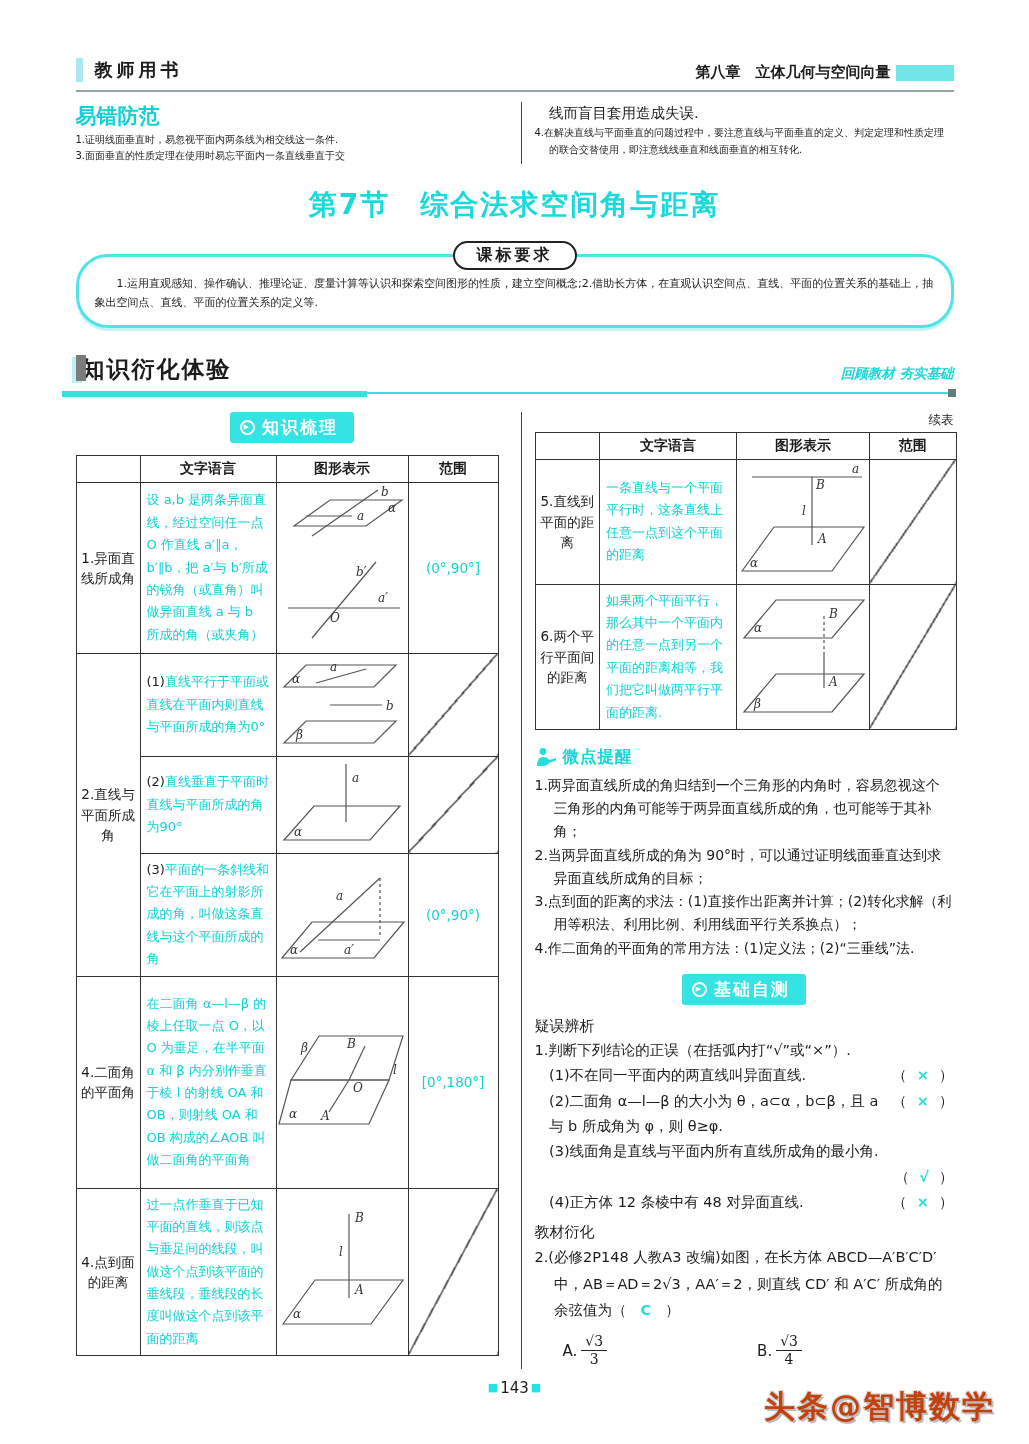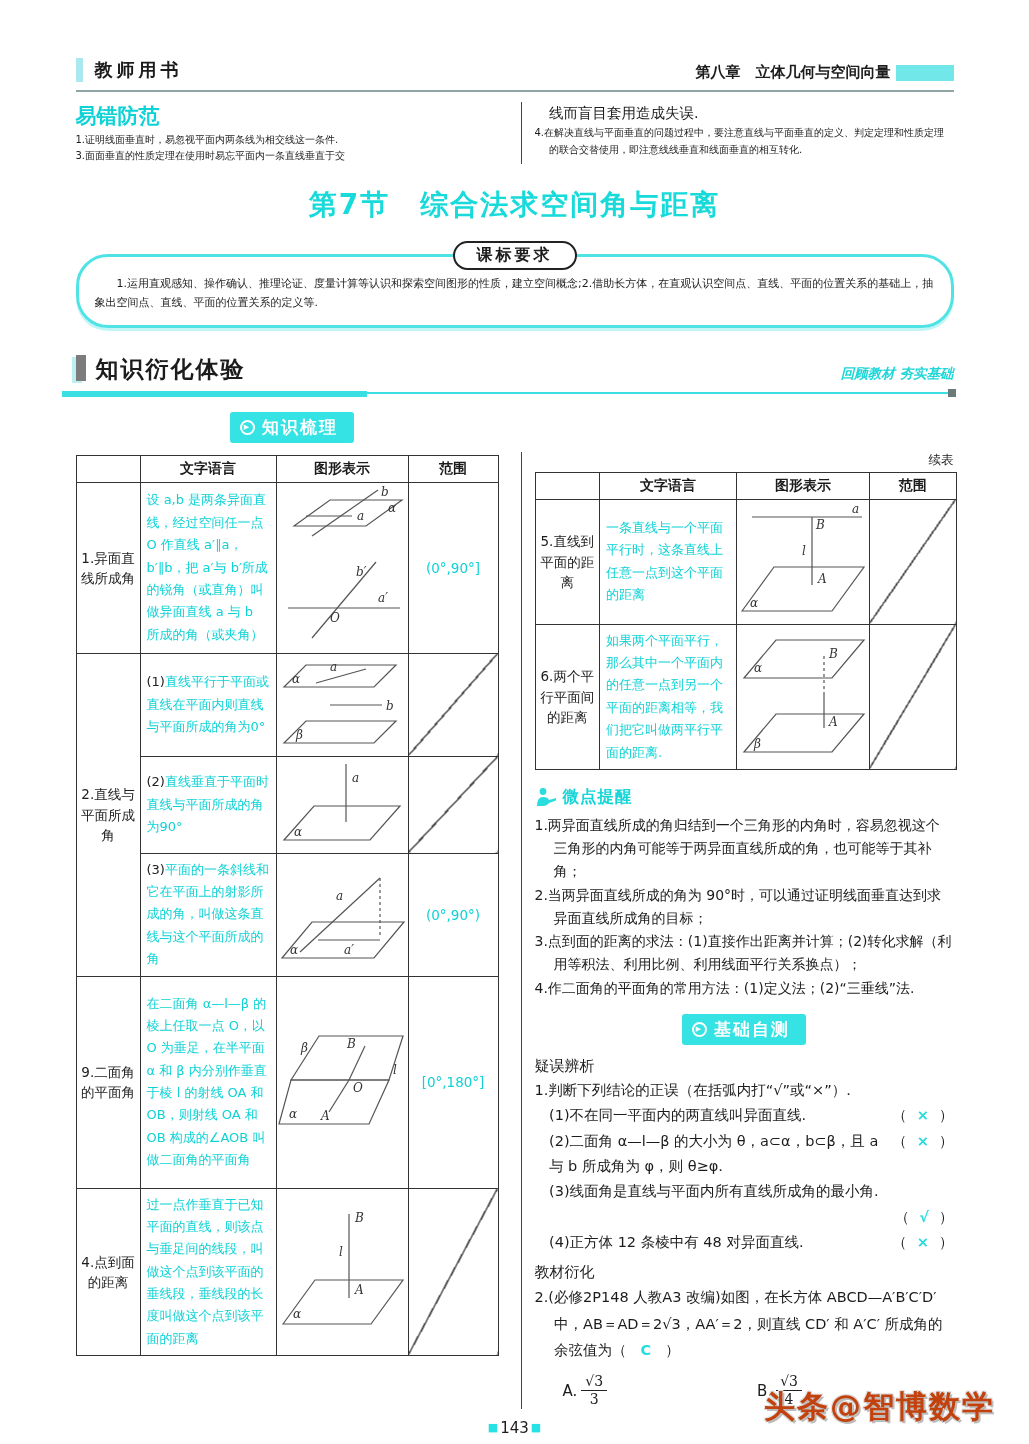--- a/index.html
+++ b/index.html
@@ -38,32 +38,32 @@
   .cbox-badge { position:absolute; top:-16px; left:50%; transform:translateX(-50%);
           background:#fff; border:2.5px solid #222; border-radius:16px;
           padding:2px 22px; font-weight:bold; font-size:16px; letter-spacing:3px; }
   .cbox-text { font-size:11px; line-height:1.7; text-indent:2em; }
 
   
   .kh { position:relative; display:flex; justify-content:space-between; align-items:flex-end;
         margin-top:26px; border-bottom:2px solid #3adfe1; padding-bottom:7px; }
   .kh::after { content:""; position:absolute; right:-2px; bottom:-5px;
         width:8px; height:8px; background:#6a7a7a; }
-  .kh-left { position:relative; padding-left:20px; }
+  .kh-left { position:relative; padding-left:6px; }
   .kh-bar { position:absolute; left:0; top:1px; width:10px; height:26px;
         background:#7c7c7c; box-shadow:-4px 2px 0 #bdeef2; }
   .kh-title { font-weight:bold; font-size:23px; letter-spacing:2px; }
   .kh-left::after { content:""; position:absolute; left:-14px; bottom:-12px;
         width:305px; height:6px; background:#3adfe1; }
   .kh-sub { color:#1fd6d8; font-size:13.5px; font-weight:bold; padding-bottom:2px;font-style:italic; }
 
   
   .main { display:flex; margin-top:18px; }
   .main .lcol { width:445px; padding-right:12px; }
-  .main .rcol { width:433px; border-left:1.5px solid #444; padding-left:13px;margin-top:40px; }
+  .main .rcol { width:433px; border-left:1.5px solid #444; padding-left:13px; }
 
   .badge { display:flex; width:max-content; margin:0 auto 12px; align-items:center; gap:7px;
            background:#35e2e4; color:#fff; font-weight:bold; font-size:17px;
            letter-spacing:2px; padding:4px 16px 4px 10px; border-radius:3px; }
   .play { width:15px; height:15px; border:2px solid #fff; border-radius:50%;
           display:flex; align-items:center; justify-content:center;
           color:#fff; font-size:7px; line-height:1; }
 
   .cont-label { text-align:right; font-size:12.5px; margin-bottom:3px; }
 
@@ -237,21 +237,21 @@
                 <line x1="40" y1="78" x2="102" y2="78"></line>
                 <text x="58" y="38">a</text>
                 <text x="66" y="92">a′</text>
                 <text x="12" y="92">α</text>
               </svg>
             </td>
             <td class="rng">(0°,90°)</td>
           </tr>
 
           <tr style="height:212px">
-            <td class="rowlab">9.二面角的平面角</td>
+            <td class="rowlab">4.二面角的平面角</td>
             <td class="txtcell">在二面角 α—l—β 的棱上任取一点 O，以 O 为垂足，在半平面 α 和 β 内分别作垂直于棱 l 的射线 OA 和 OB，则射线 OA 和 OB 构成的∠AOB 叫做二面角的平面角</td>
             <td class="figcell">
               <svg class="fig" width="130" height="120" viewBox="0 0 130 120">
                 <polygon points="14,60 42,16 126,16 112,60"></polygon>
                 <polygon points="14,60 112,60 92,104 2,104"></polygon>
                 <line x1="72" y1="60" x2="88" y2="26"></line>
                 <line x1="72" y1="60" x2="52" y2="92"></line>
                 <text x="24" y="32">β</text>
                 <text x="70" y="28" font-style="normal">B</text>
                 <text x="116" y="54">l</text>

